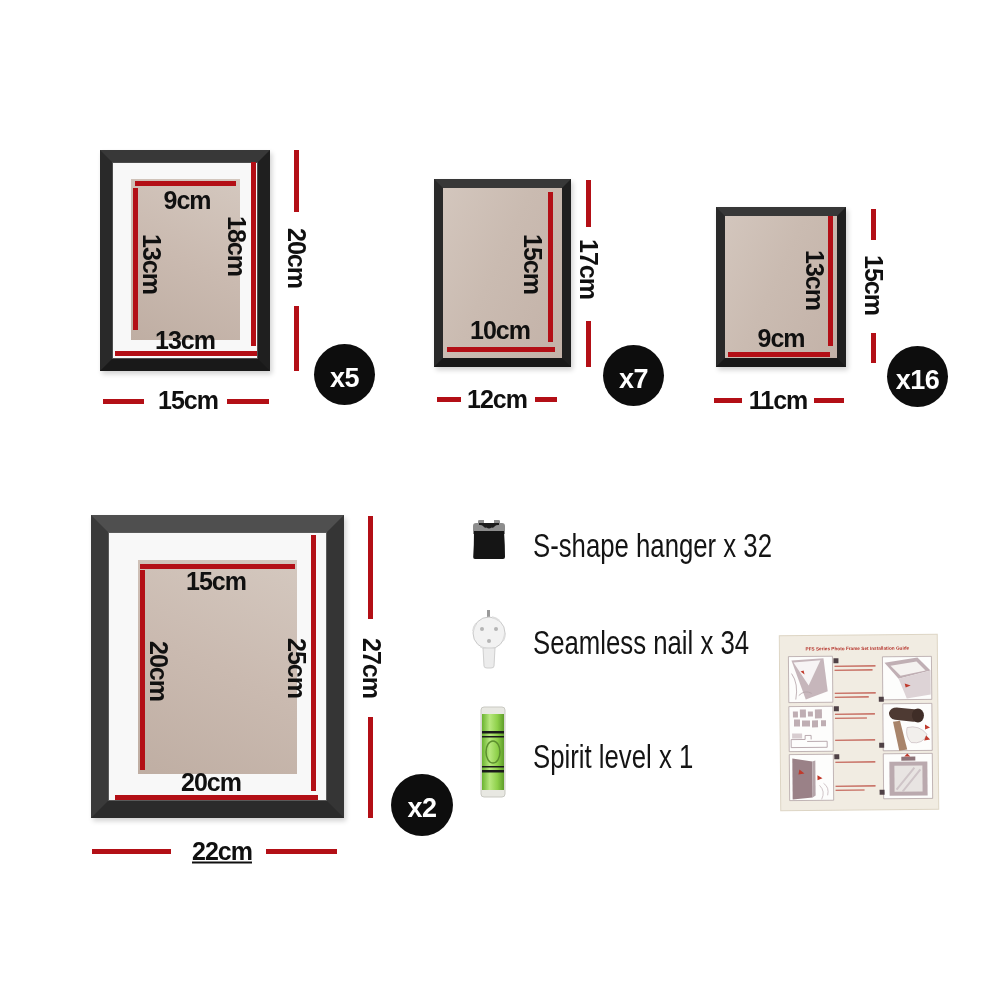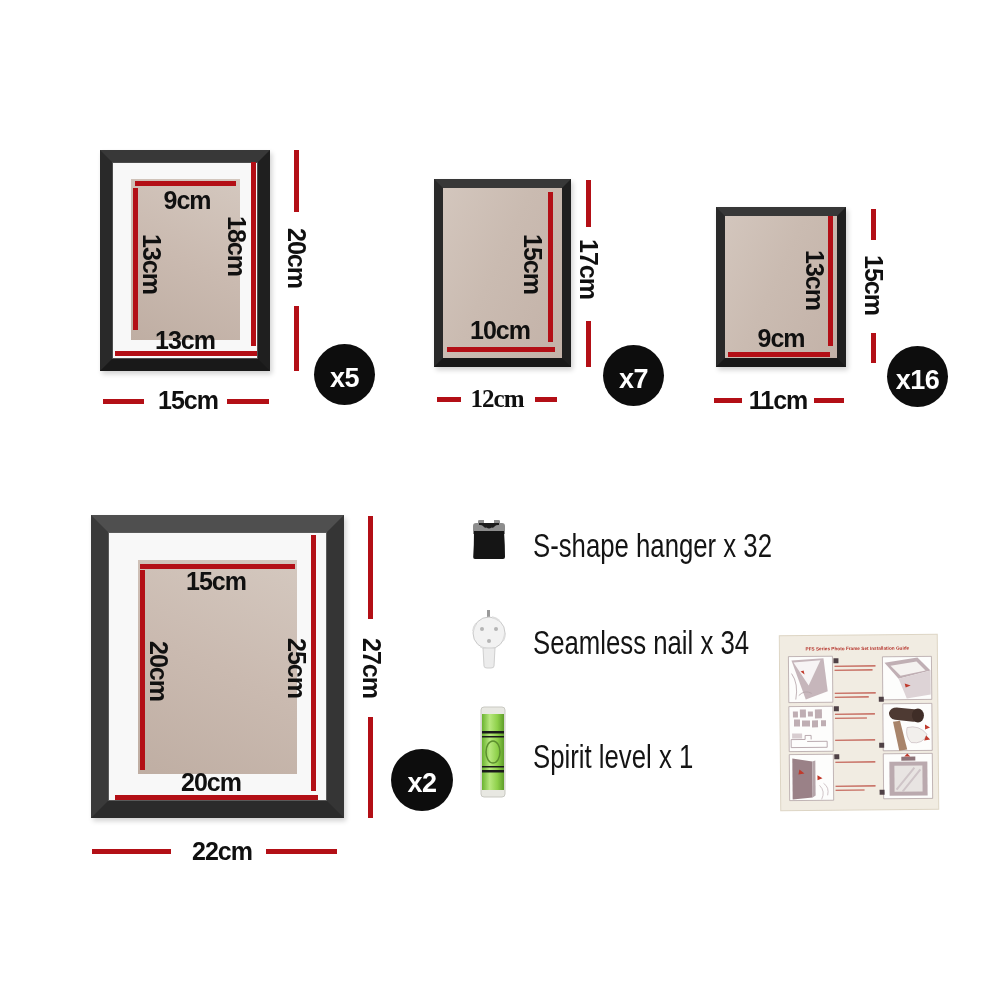--- a/index.html
+++ b/index.html
@@ -78,21 +78,21 @@
 <div class="abs red" style="left:586px;top:180px;width:5px;height:47px;"></div>
 
 <div class="abs red" style="left:586px;top:321px;width:5px;height:46px;"></div>
 
 <div class="dimv" style="left:588px;top:269px;">17cm</div>
 
 <div class="abs red" style="left:437px;top:397px;width:24px;height:5px;"></div>
 
 <div class="abs red" style="left:535px;top:397px;width:22px;height:5px;"></div>
 
-<div class="dim" style="left:497px;top:399px;font-family:Liberation Serif, serif;">12cm</div>
+<div class="dim" style="left:497px;top:399px;">12cm</div>
 
 <div class="badge" style="left:603px;top:345px;width:61px;height:61px;">x7</div>
 
 <div class="frame" style="left:716px;top:207px;width:130px;height:160px;
   border:9px solid #2c2c2c;border-top-color:#383838;border-left-color:#292929;
   border-right-color:#1f1f1f;border-bottom-color:#191919;
   box-shadow:inset 0 0 0 1px #4c4c4c, 2px 3px 5px rgba(0,0,0,0.18);"></div>
 
 <div class="abs" style="left:725px;top:216px;width:112px;height:142px;
   background:linear-gradient(115deg,#d3c6bd 0%,#cabbb1 45%,#c3b2a8 100%);"></div>
@@ -146,23 +146,23 @@
 <div class="abs red" style="left:368px;top:516px;width:5px;height:103px;"></div>
 
 <div class="abs red" style="left:368px;top:717px;width:5px;height:101px;"></div>
 
 <div class="dimv" style="left:371px;top:668px;">27cm</div>
 
 <div class="abs red" style="left:92px;top:849px;width:79px;height:5px;"></div>
 
 <div class="abs red" style="left:266px;top:849px;width:71px;height:5px;"></div>
 
-<div class="dim" style="left:222px;top:851px;">22cm</div>
-
-<div class="badge" style="left:391px;top:749px;width:62px;height:62px;">x2</div>
+<div class="dim" style="left:222px;top:851px;text-decoration:underline;">22cm</div>
+
+<div class="badge" style="left:391px;top:774px;width:62px;height:62px;">x2</div>
 
 <svg class="abs" style="left:472px;top:519px;" width="34" height="42" viewBox="0 0 34 42">
   <path d="M1 15 L1 7 Q1 4 4 4 L6 4 L6 2 Q6 1 7.5 1 L12 1 L12 4 L22 4 L22 1 L26.5 1 Q28 1 28 2 L28 4 L30 4 Q33 4 33 7 L33 15 Z" fill="#8d8d8d"></path>
   <path d="M7 4 L27 4 L27 6 Q24.5 5.5 23 7 Q21.5 9.5 19.5 8.5 Q17 10.5 14.5 8.5 Q12.5 9.5 11 7 Q9.5 5.5 7 6 Z" fill="#1c1c1c"></path>
   <path d="M2 12 L32 12 Q33 26 33 38 Q33 40 31 40 L3 40 Q1 40 1.2 38 Q2 26 2 12 Z" fill="#151515"></path>
 </svg>
 
 <div class="lbl" style="left:533px;top:527px;transform:scaleX(0.78);">S-shape hanger x 32</div>
 
 <svg class="abs" style="left:470px;top:608px;" width="40" height="64" viewBox="0 0 40 64">

